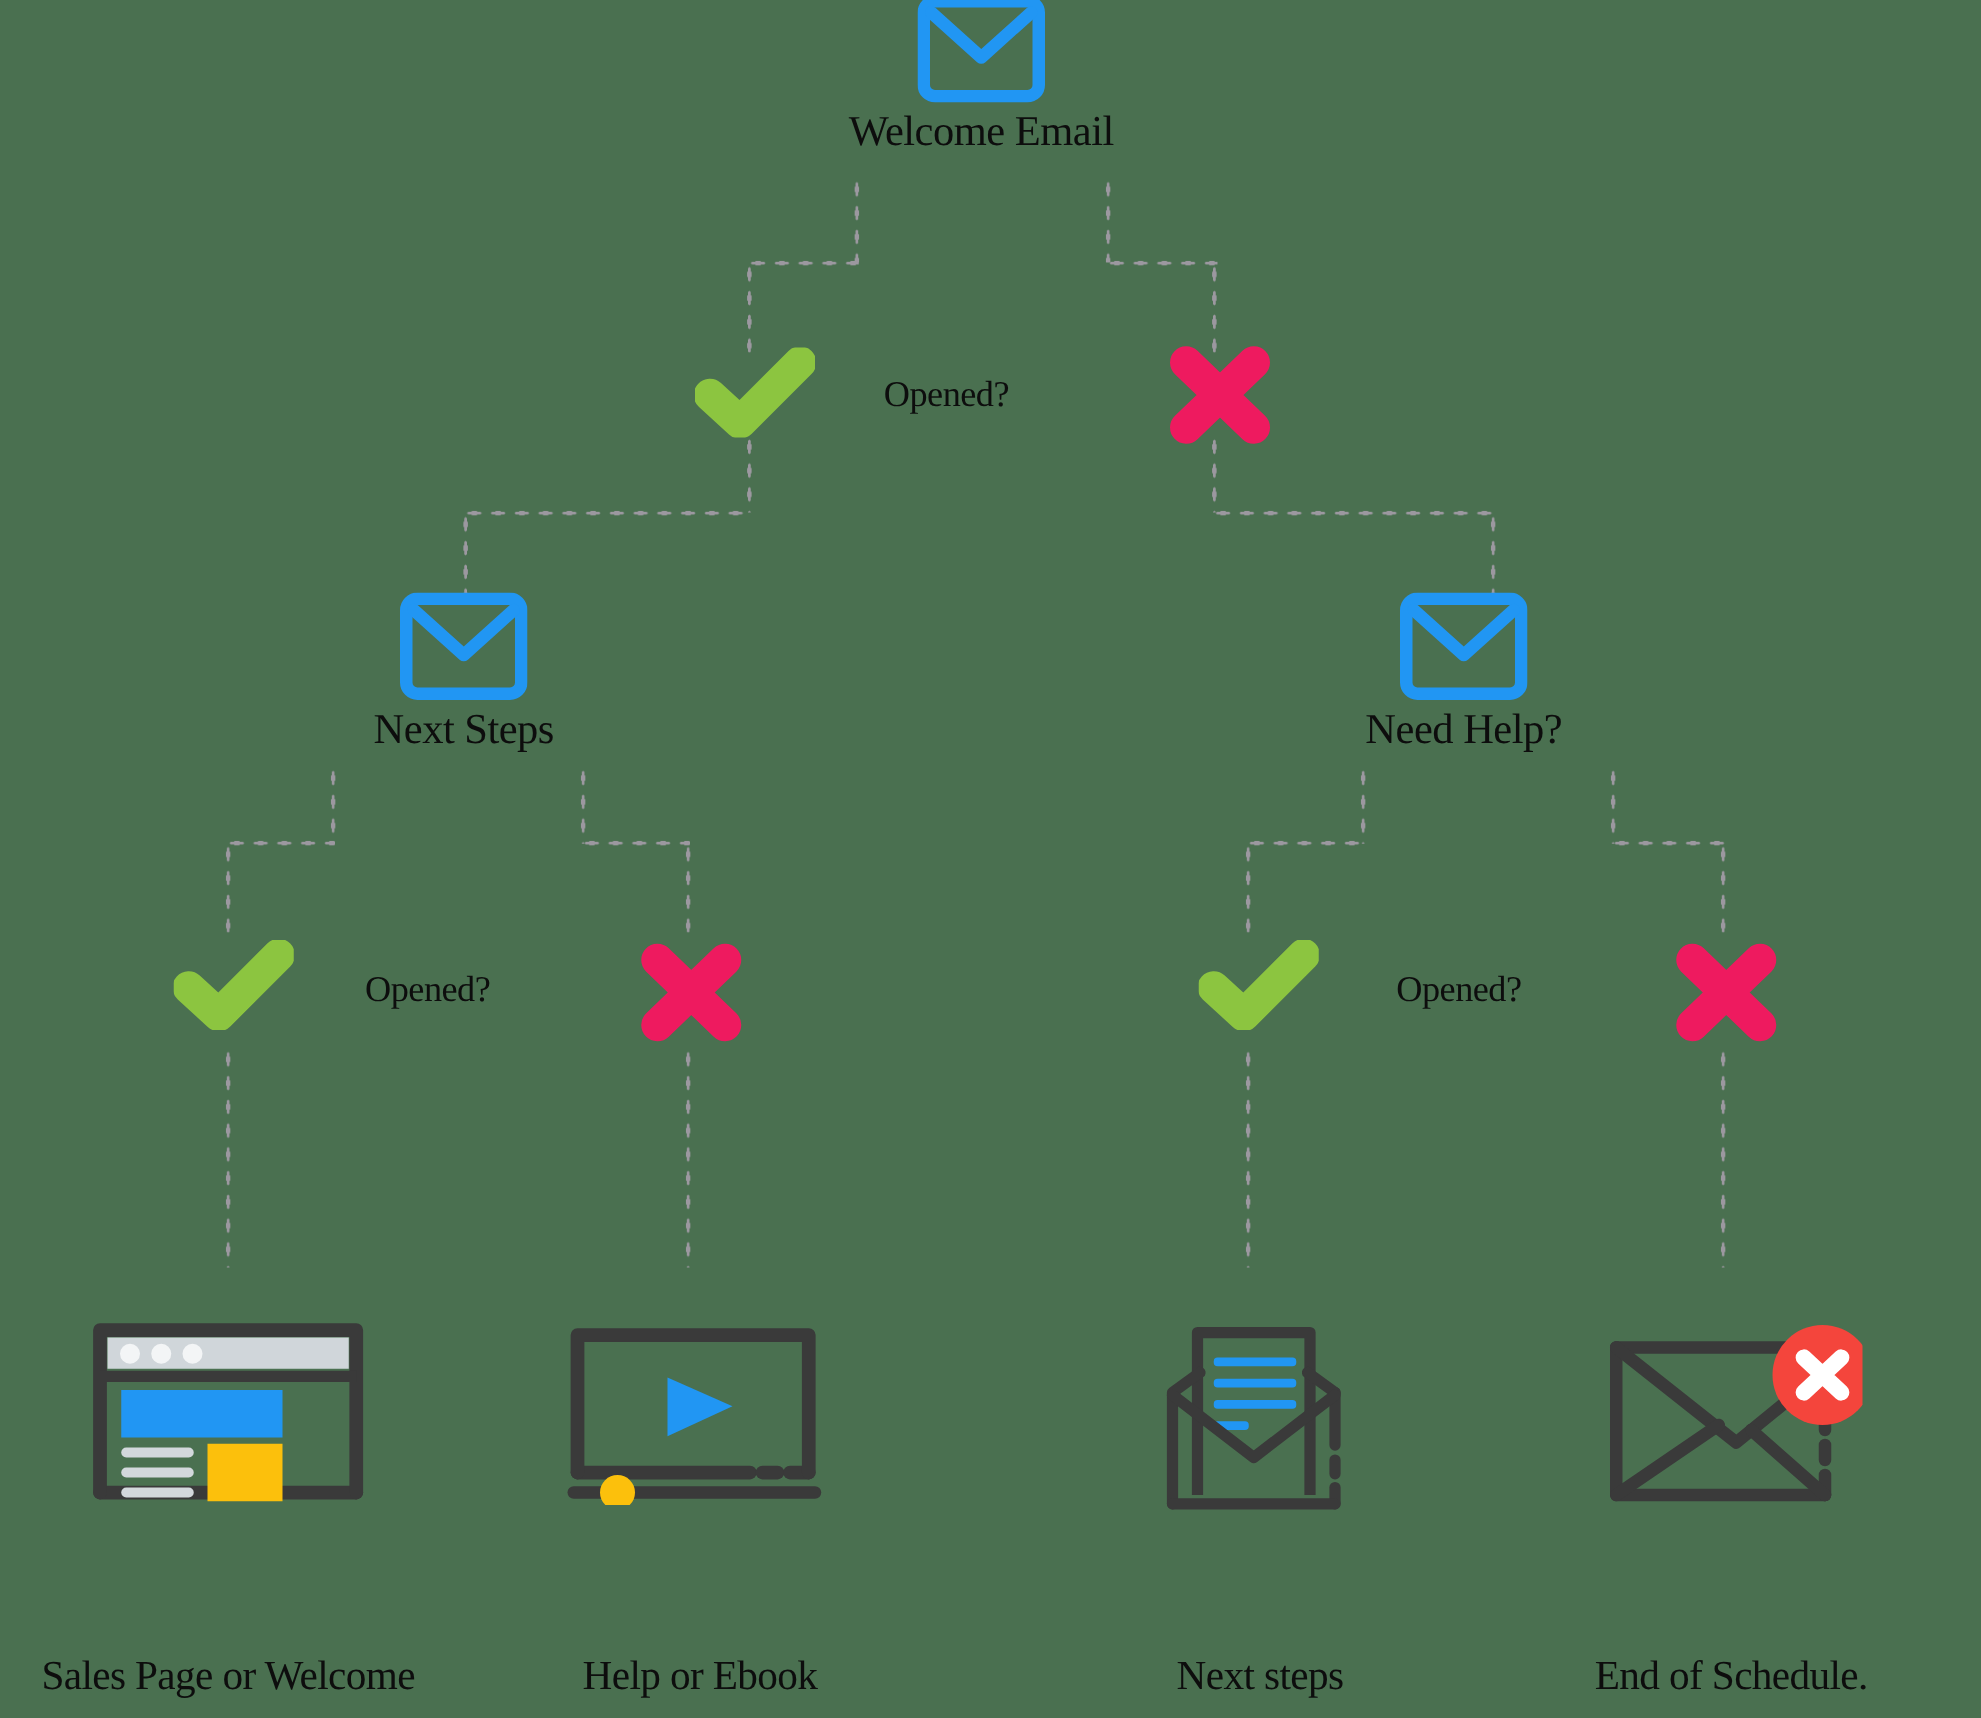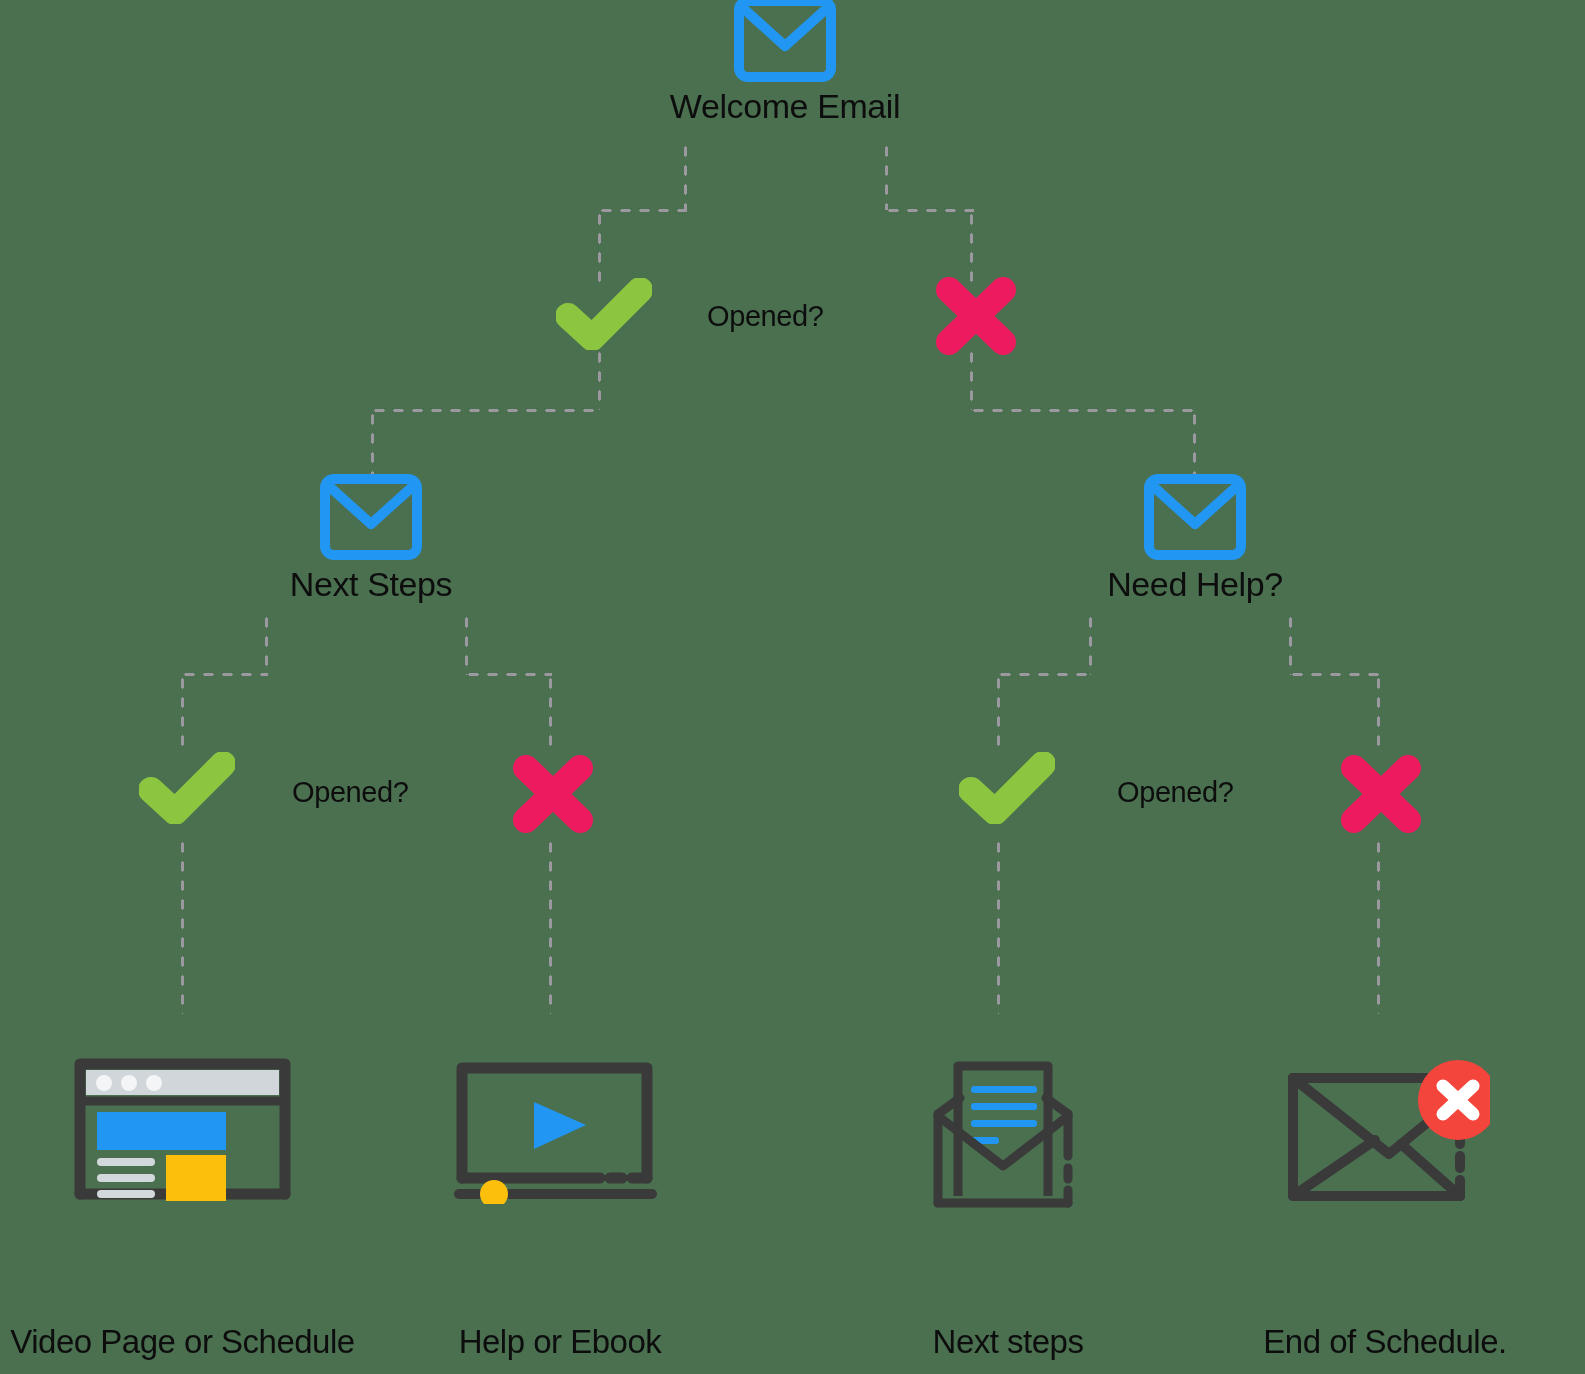--- a/index.html
+++ b/index.html
@@ -10,20 +10,21 @@
   body {
     width: 1585px;
     height: 1374px;
     position: relative;
     font-family: "Liberation Sans", sans-serif;
     overflow: hidden;
   }
   .stage {
     position: absolute;
     inset: 0;
+    font-family: Liberation Serif, serif;
   }
   .node {
     position: absolute;
     display: flex;
     flex-direction: column;
     align-items: center;
   }
   .node-label {
     color: #0d0d0d;
     font-size: 34px;
@@ -118,21 +119,21 @@
   <div class="node" style="left:268px; top:474px; width:206px;">
     <span class="icon-wrap" style="position:relative;">
       <svg width="102" height="86" viewBox="0 0 102 86">
         <rect x="5" y="5" width="92" height="76" rx="9" ry="9" fill="none" stroke="#2196f3" stroke-width="10"></rect>
         <path d="M11 14 L51 50 L91 14" fill="none" stroke="#2196f3" stroke-width="10" stroke-linecap="round" stroke-linejoin="round"></path>
       </svg>
     </span>
     <span class="node-label">Next Steps</span>
   </div>
 
-  <div class="node" style="left:1092px; top:474px; width:206px;">
+  <div class="node" style="left:1068px; top:474px; width:206px;">
     <span class="icon-wrap" style="position:relative;">
       <svg width="102" height="86" viewBox="0 0 102 86">
         <rect x="5" y="5" width="92" height="76" rx="9" ry="9" fill="none" stroke="#2196f3" stroke-width="10"></rect>
         <path d="M11 14 L51 50 L91 14" fill="none" stroke="#2196f3" stroke-width="10" stroke-linecap="round" stroke-linejoin="round"></path>
       </svg>
     </span>
     <span class="node-label">Need Help?</span>
   </div>
 
   <div class="dot-v" style="left:264px; top:613px; height:62px;"></div>
@@ -197,21 +198,21 @@
       <rect x="27" y="58" width="129" height="38" fill="#2196f3"></rect>
 
       <rect x="27" y="104" width="58" height="8" rx="4" fill="#d3d8dc"></rect>
       <rect x="27" y="120" width="58" height="8" rx="4" fill="#d3d8dc"></rect>
       <rect x="27" y="136" width="58" height="8" rx="4" fill="#d3d8dc"></rect>
 
       <rect x="96" y="101" width="60" height="46" fill="#fcc00c"></rect>
     </svg>
   </div>
   <div class="caption" style="left:0px; top:1243px; width:365px;">
-    <div>Video Page or Schedule</div>
+    <div>Sales Page or Welcome</div>
     
   </div>
 
   <div class="icon-wrap" style="left:450px; top:1054px;">
     <svg width="215" height="150" viewBox="0 0 215 150">
 
       <path d="M12 124 L150 124" fill="none" stroke="#3a3a3a" stroke-width="11" stroke-linecap="round"></path>
       <path d="M160 124 L172 124" fill="none" stroke="#3a3a3a" stroke-width="11" stroke-linecap="round"></path>
       <path d="M182 124 L197 124" fill="none" stroke="#3a3a3a" stroke-width="11" stroke-linecap="round"></path>
       <path d="M12 124 L12 14 L197 14 L197 124" fill="none" stroke="#3a3a3a" stroke-width="11" stroke-linejoin="round" stroke-linecap="round"></path>

